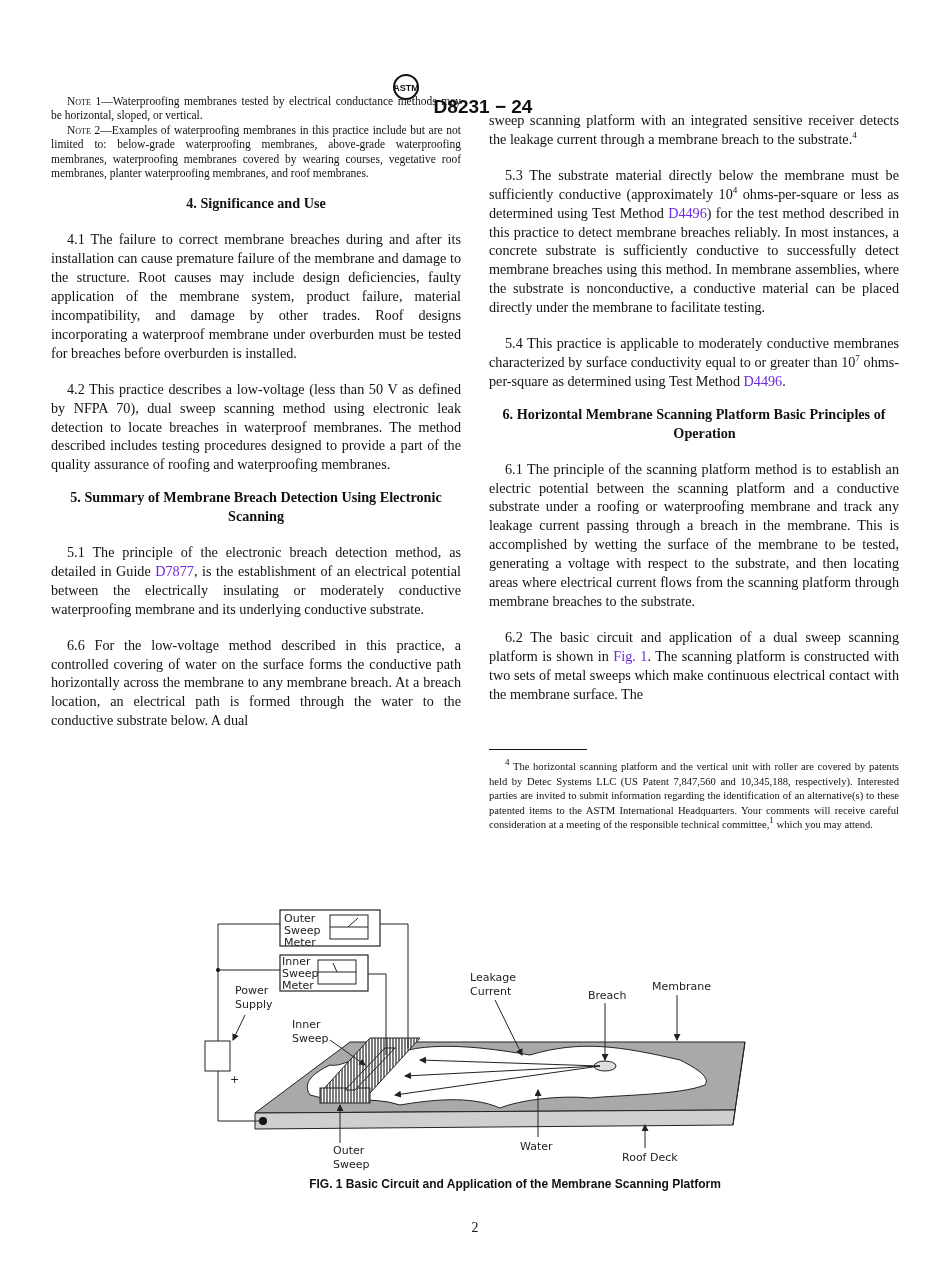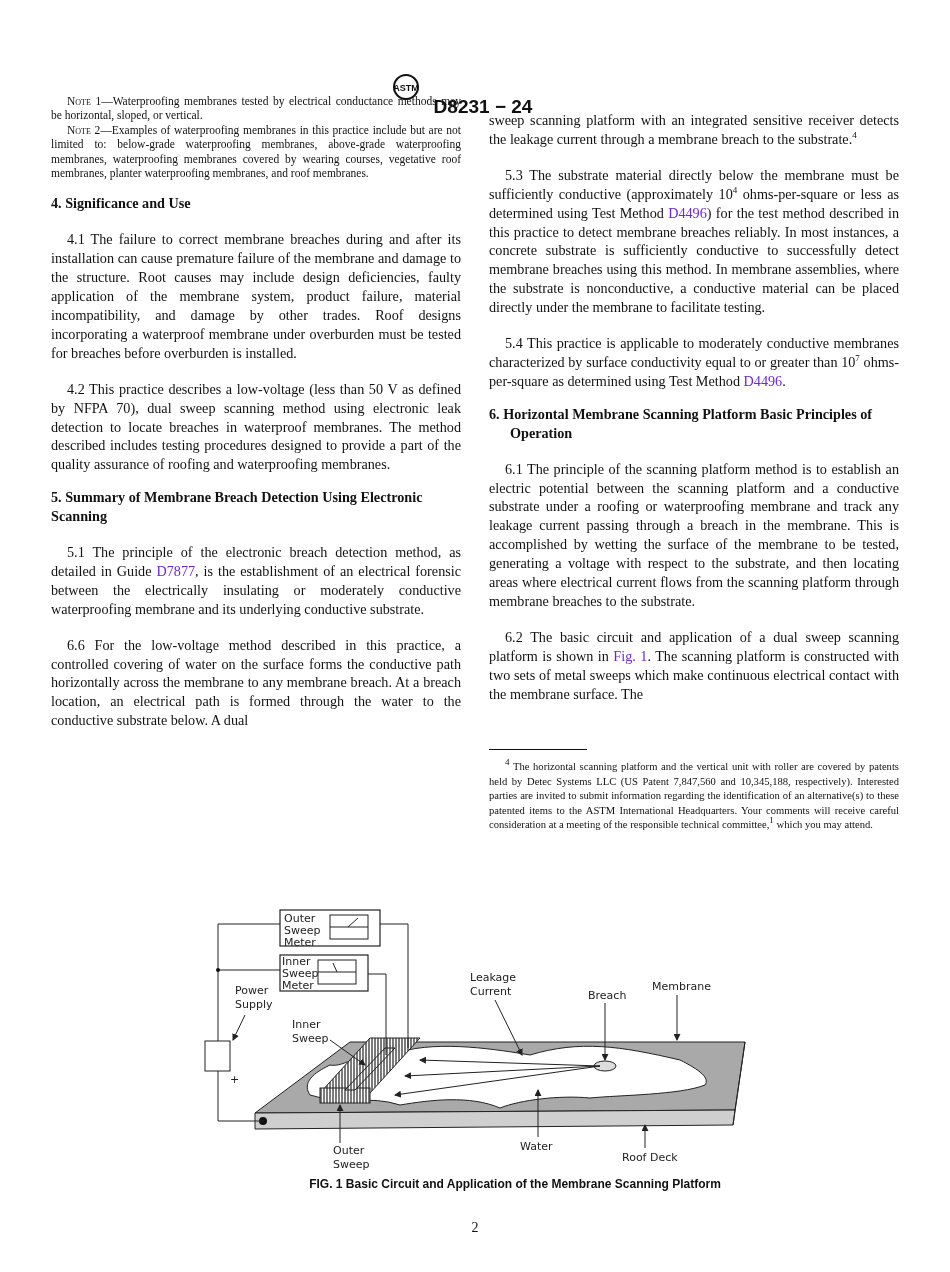--- a/index.html
+++ b/index.html
@@ -7,21 +7,21 @@
          font-family:"Liberation Serif", serif; color:#111; }
   .header { position:absolute; top:56px; left:16px; width:888px; text-align:center; }
   .header .logo { display:inline-block; vertical-align:middle; width:36px; height:28px; margin-right:6px; }
   .header .code { display:inline-block; vertical-align:middle; font-family:"Liberation Sans", sans-serif;
                   font-weight:bold; font-size:19px;margin-top:40px; }
   .col { position:absolute; top:94px; width:410px; font-size:14.2px; line-height:18.9px; text-align:justify; }
   .col.left { left:51px; }
   .col.right { left:489px; }
   .note { font-size:11.5px; line-height:14.4px; margin:0; text-indent:16px; }
   .note .sc { font-variant:small-caps; }
-  h3 { font-size:14.2px; font-weight:bold; margin:14px 0 6px 0; line-height:18.9px; text-align:left; }
+  h3 { font-size:14.2px; font-weight:bold; margin:14px 0 6px 0; line-height:18.9px; text-align:center; }
   h3.hang { padding-left:21px; text-indent:-21px; }
   p { margin:17px 0 5px 0; text-indent:16px; }
   p.cont { text-indent:0; }
   a.ref { color:#6d28d9; text-decoration:none; }
   sup { font-size:9px; line-height:0; vertical-align:super; }
   .fn-rule { position:absolute; left:489px; top:749px; width:98px; border-top:1px solid #111; }
   .footnote { position:absolute; left:489px; top:760px; width:410px; font-size:10.6px; line-height:14.6px;
               text-align:justify; text-indent:16px; }
   .figure { position:absolute; left:200px; top:900px; width:560px; height:270px; }
   .figure svg text { font-family:"DejaVu Sans", sans-serif; font-size:11px; fill:#222; }
@@ -42,21 +42,21 @@
 
 <div class="col left">
   <p class="note"><span class="sc">Note 1</span><span>—Waterproofing membranes tested by electrical conductance methods may be horizontal, sloped, or vertical.</span></p>
   <p class="note"><span class="sc">Note 2</span><span>—Examples of waterproofing membranes in this practice include but are not limited to: below-grade waterproofing membranes, above-grade waterproofing membranes, waterproofing membranes covered by wearing courses, vegetative roof membranes, planter waterproofing membranes, and roof membranes.</span></p>
 
   <h3>4. Significance and Use</h3>
   <p>4.1 The failure to correct membrane breaches during and after its installation can cause premature failure of the membrane and damage to the structure. Root causes may include design deficiencies, faulty application of the membrane system, product failure, material incompatibility, and damage by other trades. Roof designs incorporating a waterproof membrane under overburden must be tested for breaches before overburden is installed.</p>
   <p>4.2 This practice describes a low-voltage (less than 50 V as defined by NFPA 70), dual sweep scanning method using electronic leak detection to locate breaches in waterproof membranes. The method described includes testing procedures designed to provide a part of the quality assurance of roofing and waterproofing membranes.</p>
 
   <h3>5. Summary of Membrane Breach Detection Using Electronic Scanning</h3>
-  <p><span>5.1 The principle of the electronic breach detection method, as detailed in Guide </span><a class="ref" href="#">D7877</a><span>, is the establishment of an electrical forensic between the electrically insulating or moderately conductive waterproofing membrane and its underlying conductive substrate.</span></p>
+  <p><span>5.1 The principle of the electronic breach detection method, as detailed in Guide </span><a class="ref" href="#">D7877</a><span>, is the establishment of an electrical potential between the electrically insulating or moderately conductive waterproofing membrane and its underlying conductive substrate.</span></p>
   <p>6.6 For the low-voltage method described in this practice, a controlled covering of water on the surface forms the conductive path horizontally across the membrane to any membrane breach. At a breach location, an electrical path is formed through the water to the conductive substrate below. A dual</p>
 </div>
 
 <div class="col right">
   <p class="cont"><span>sweep scanning platform with an integrated sensitive receiver detects the leakage current through a membrane breach to the substrate.</span><sup>4</sup></p>
   <p><span>5.3 The substrate material directly below the membrane must be sufficiently conductive (approximately 10</span><sup>4</sup><span> ohms-per-square or less as determined using Test Method </span><a class="ref" href="#">D4496</a><span>) for the test method described in this practice to detect membrane breaches reliably. In most instances, a concrete substrate is sufficiently conductive to successfully detect membrane breaches using this method. In membrane assemblies, where the substrate is nonconductive, a conductive material can be placed directly under the membrane to facilitate testing.</span></p>
   <p><span>5.4 This practice is applicable to moderately conductive membranes characterized by surface conductivity equal to or greater than 10</span><sup>7</sup><span> ohms-per-square as determined using Test Method </span><a class="ref" href="#">D4496</a><span>.</span></p>
 
   <h3 class="hang">6. Horizontal Membrane Scanning Platform Basic Principles of Operation</h3>
   <p>6.1 The principle of the scanning platform method is to establish an electric potential between the scanning platform and a conductive substrate under a roofing or waterproofing membrane and track any leakage current passing through a breach in the membrane. This is accomplished by wetting the surface of the membrane to be tested, generating a voltage with respect to the substrate, and then locating areas where electrical current flows from the scanning platform through membrane breaches to the substrate.</p>

